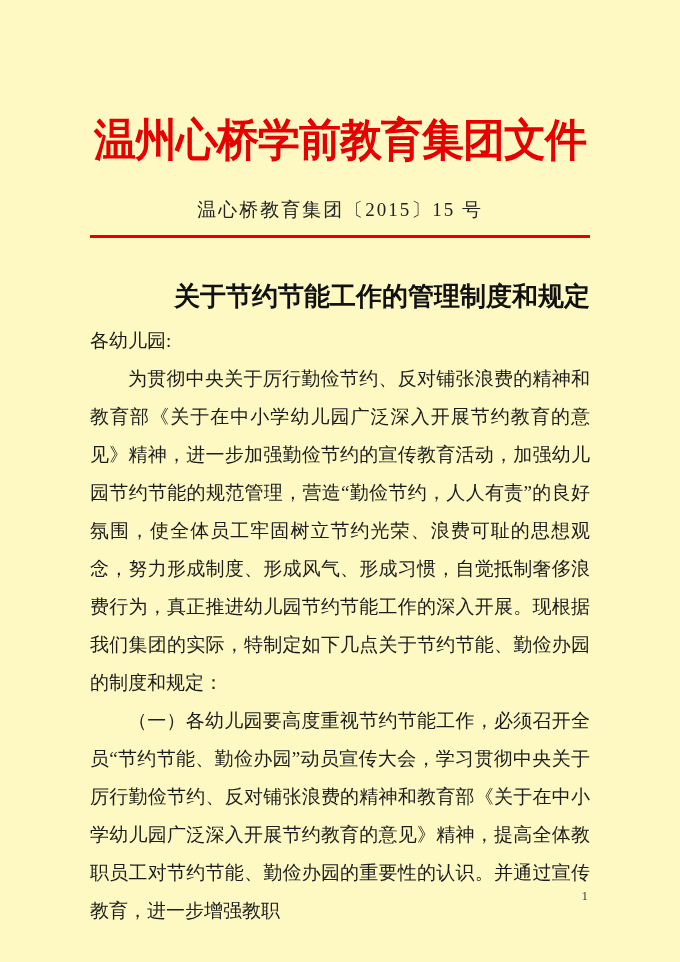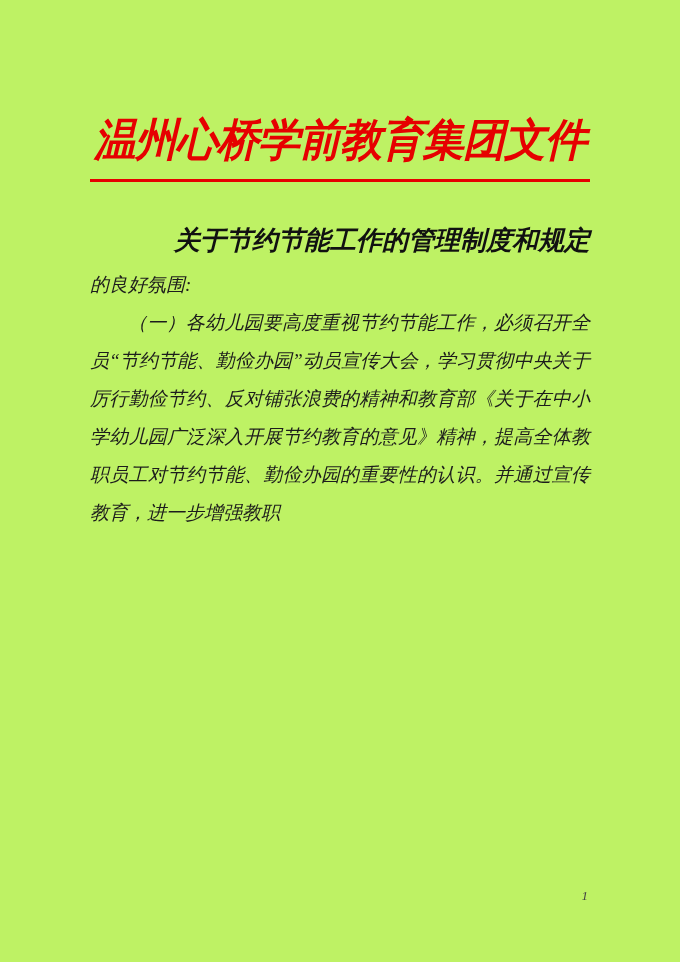--- a/index.html
+++ b/index.html
@@ -79,32 +79,34 @@
     top: 888px;
     right: 92px;
     font-size: 13px;
     line-height: 16px;
     color: #444;
   }
 </style>
 </head>
 <body>
 
-<div class="page" style="background: #bef264; font-style: italic;">
+<div class="page" style="background: #fef9c3;">
   <div class="content">
 
     <div class="letterhead">温州心桥学前教育集团文件</div>
 
+    <div class="doc-number">温心桥教育集团〔2015〕15 号</div>
 
     <div class="red-divider"></div>
 
     <h1 class="doc-title">关于节约节能工作的管理制度和规定</h1>
 
-    <div class="salutation">的良好氛围:</div>
+    <div class="salutation">各幼儿园:</div>
 
+    <p class="para">为贯彻中央关于厉行勤俭节约、反对铺张浪费的精神和教育部《关于在中小学幼儿园广泛深入开展节约教育的意见》精神，进一步加强勤俭节约的宣传教育活动，加强幼儿园节约节能的规范管理，营造“勤俭节约，人人有责”的良好氛围，使全体员工牢固树立节约光荣、浪费可耻的思想观念，努力形成制度、形成风气、形成习惯，自觉抵制奢侈浪费行为，真正推进幼儿园节约节能工作的深入开展。现根据我们集团的实际，特制定如下几点关于节约节能、勤俭办园的制度和规定：</p>
 
 
     <p class="para">（一）各幼儿园要高度重视节约节能工作，必须召开全员“节约节能、勤俭办园”动员宣传大会，学习贯彻中央关于厉行勤俭节约、反对铺张浪费的精神和教育部《关于在中小学幼儿园广泛深入开展节约教育的意见》精神，提高全体教职员工对节约节能、勤俭办园的重要性的认识。并通过宣传教育，进一步增强教职</p>
 
   </div>
 
   <div class="page-number">1</div>
 </div>
 
 </body></html>

